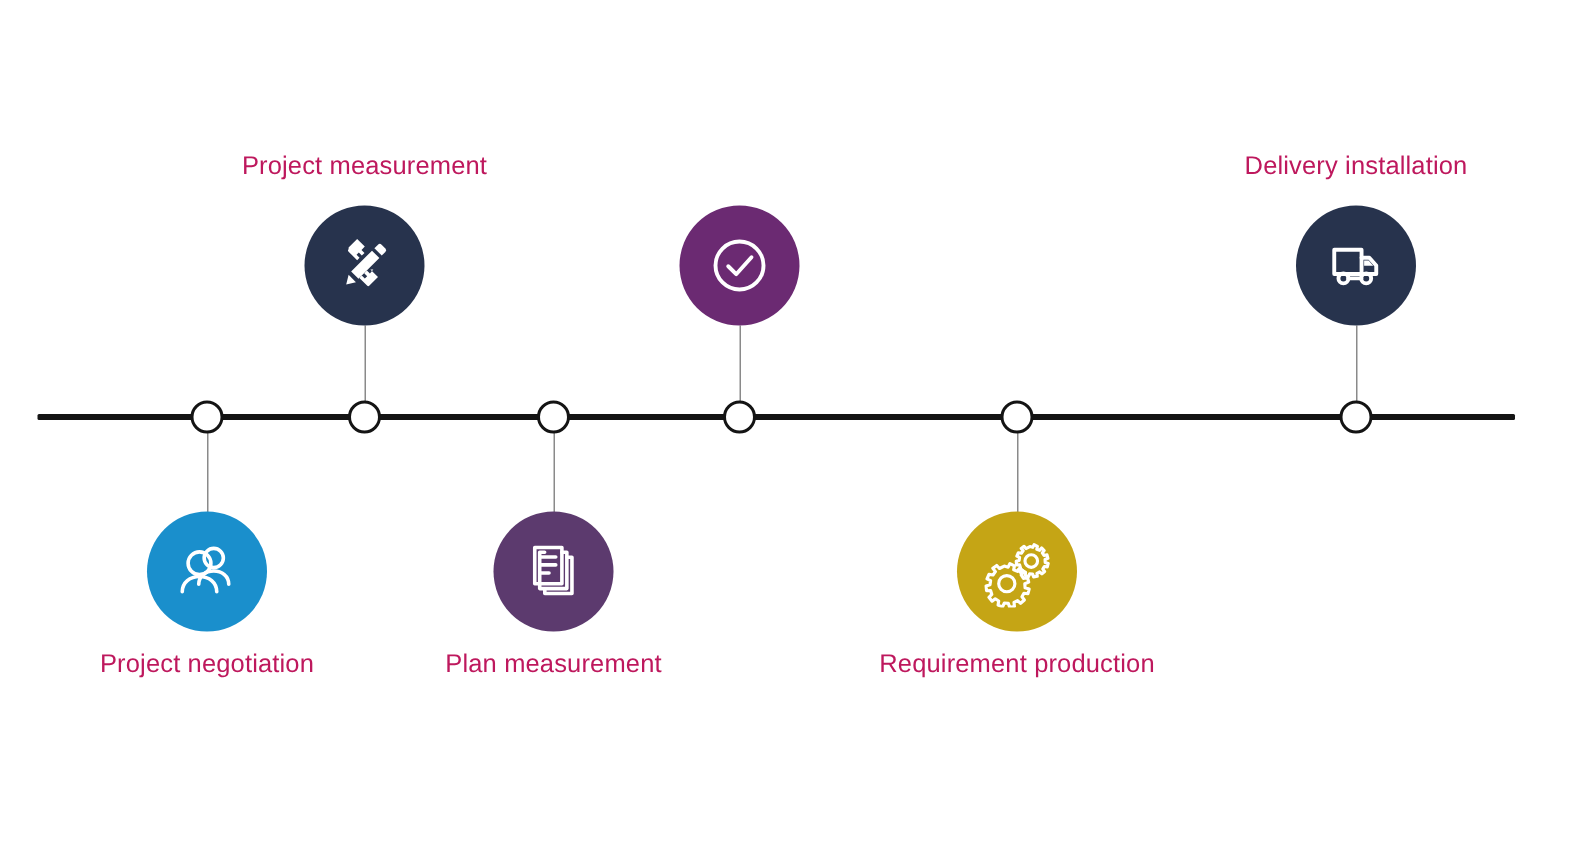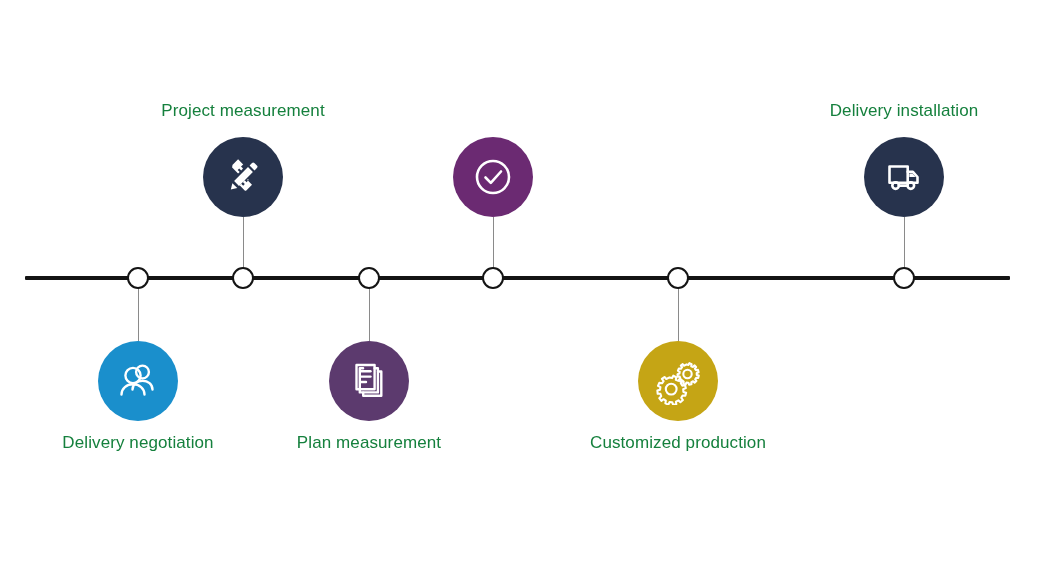--- a/index.html
+++ b/index.html
@@ -54,21 +54,21 @@
     justify-content: center;
     box-sizing: border-box;
   }
   .bubble svg {
     display: block;
   }
   
   .caption {
     position: absolute;
     font-size: 17px;
-    color: #15803d;
+    color: #be185d;
     letter-spacing: 0.1px;
     white-space: nowrap;
     transform: translateX(-50%);
     line-height: 1.2;
   }
 </style>
 </head>
 <body>
 
 <div id="canvas">
@@ -80,21 +80,21 @@
   <div class="bubble" style="left:138px; top:381px; background:#1a8fcc;">
     <span>
       <svg width="46" height="46" viewBox="0 0 46 46" fill="none" stroke="#ffffff" stroke-width="2.4" stroke-linecap="round" stroke-linejoin="round">
         <circle cx="27.5" cy="14" r="6.4"></circle>
         <path d="M17.5 31.5c0-5.4 4.5-8.8 10-8.8s10 3.4 10 8.8"></path>
         <circle cx="18" cy="17.5" r="7.6"></circle>
         <path d="M6.5 36.5c0-6.2 5.2-10.2 11.5-10.2s11.5 4 11.5 10.2"></path>
       </svg>
     </span>
   </div>
-  <div class="caption" style="left:138px; top:433px;">Delivery negotiation</div>
+  <div class="caption" style="left:138px; top:433px;">Project negotiation</div>
 
   <div class="stem" style="left:243px; top:217px; height:61px;"></div>
   <div class="node" style="left:243px; top:278px;"></div>
   <div class="bubble" style="left:243px; top:177px; background:#27334d;">
     <span>
       <svg width="46" height="46" viewBox="0 0 46 46">
         <g fill="#ffffff">
 
           <path d="M10.8 35.6l1.6-6.4 4.9 4.9-6.5 1.5z"></path>
           <path d="M14.1 27.0l13.9-13.9 4.9 4.9-13.9 13.9-4.9-4.9z"></path>
@@ -142,21 +142,21 @@
       <svg width="48" height="48" viewBox="0 0 48 48" fill="none" stroke="#ffffff" stroke-width="2.1" stroke-linecap="round" stroke-linejoin="round">
 
         <path d="M32.6 7.4l1.9.5.9-1.8 2.2 1.1-.4 2 1.9.7 1.3-1.6 1.7 1.7-1.2 1.6 1.1 1.7 2-.4.6 2.3-1.9.8.1 2 2 .6-.6 2.3-2-.2-1 1.7 1.2 1.6-1.8 1.6-1.5-1.3-1.8.9.2 2-2.4.4-.7-1.9-2-.1-.8 1.9-2.2-.9.3-2-1.7-1.1-1.6 1.2-1.5-1.9 1.4-1.4-.6-1.9-2 .1-.2-2.4 1.9-.6.3-2-1.8-.9 1-2.2 2 .3 1.2-1.6-1.3-1.6 1.9-1.4 1.3 1.5z"></path>
         <circle cx="33.5" cy="17" r="4.2"></circle>
 
         <path d="M15.5 20.4l2.6.7 1.2-2.4 3 1.5-.5 2.7 2.5 1 1.8-2.1 2.3 2.3-1.6 2.2 1.5 2.3 2.7-.6.8 3.1-2.6 1.1.2 2.7 2.7.8-.8 3.1-2.7-.3-1.3 2.3 1.6 2.2-2.5 2.2-2-1.8-2.4 1.2.3 2.7-3.2.5-.9-2.6-2.7-.1-1.1 2.5-3-1.2.4-2.7-2.3-1.5-2.1 1.6-2.1-2.6 1.9-1.9-.8-2.6-2.7.1-.3-3.2 2.6-.8.4-2.7-2.4-1.2 1.3-3 2.7.4 1.6-2.2-1.7-2.2 2.6-1.9 1.8 2z"></path>
         <circle cx="17.2" cy="32.1" r="5.4"></circle>
       </svg>
     </span>
   </div>
-  <div class="caption" style="left:678px; top:433px;">Customized production</div>
+  <div class="caption" style="left:678px; top:433px;">Requirement production</div>
 
   <div class="stem" style="left:904px; top:217px; height:61px;"></div>
   <div class="node" style="left:904px; top:278px;"></div>
   <div class="bubble" style="left:904px; top:177px; background:#27334d;">
     <span>
       <svg width="46" height="46" viewBox="0 0 46 46">
         <g fill="none" stroke="#ffffff" stroke-width="2.6" stroke-linecap="round" stroke-linejoin="round">
           <path d="M8.5 12.5h18.2v16.2H8.5z"></path>
           <path d="M26.7 17.8h5.2l4.6 5.2v5.7h-9.8"></path>
           <circle cx="14.6" cy="31.6" r="3.3"></circle>

